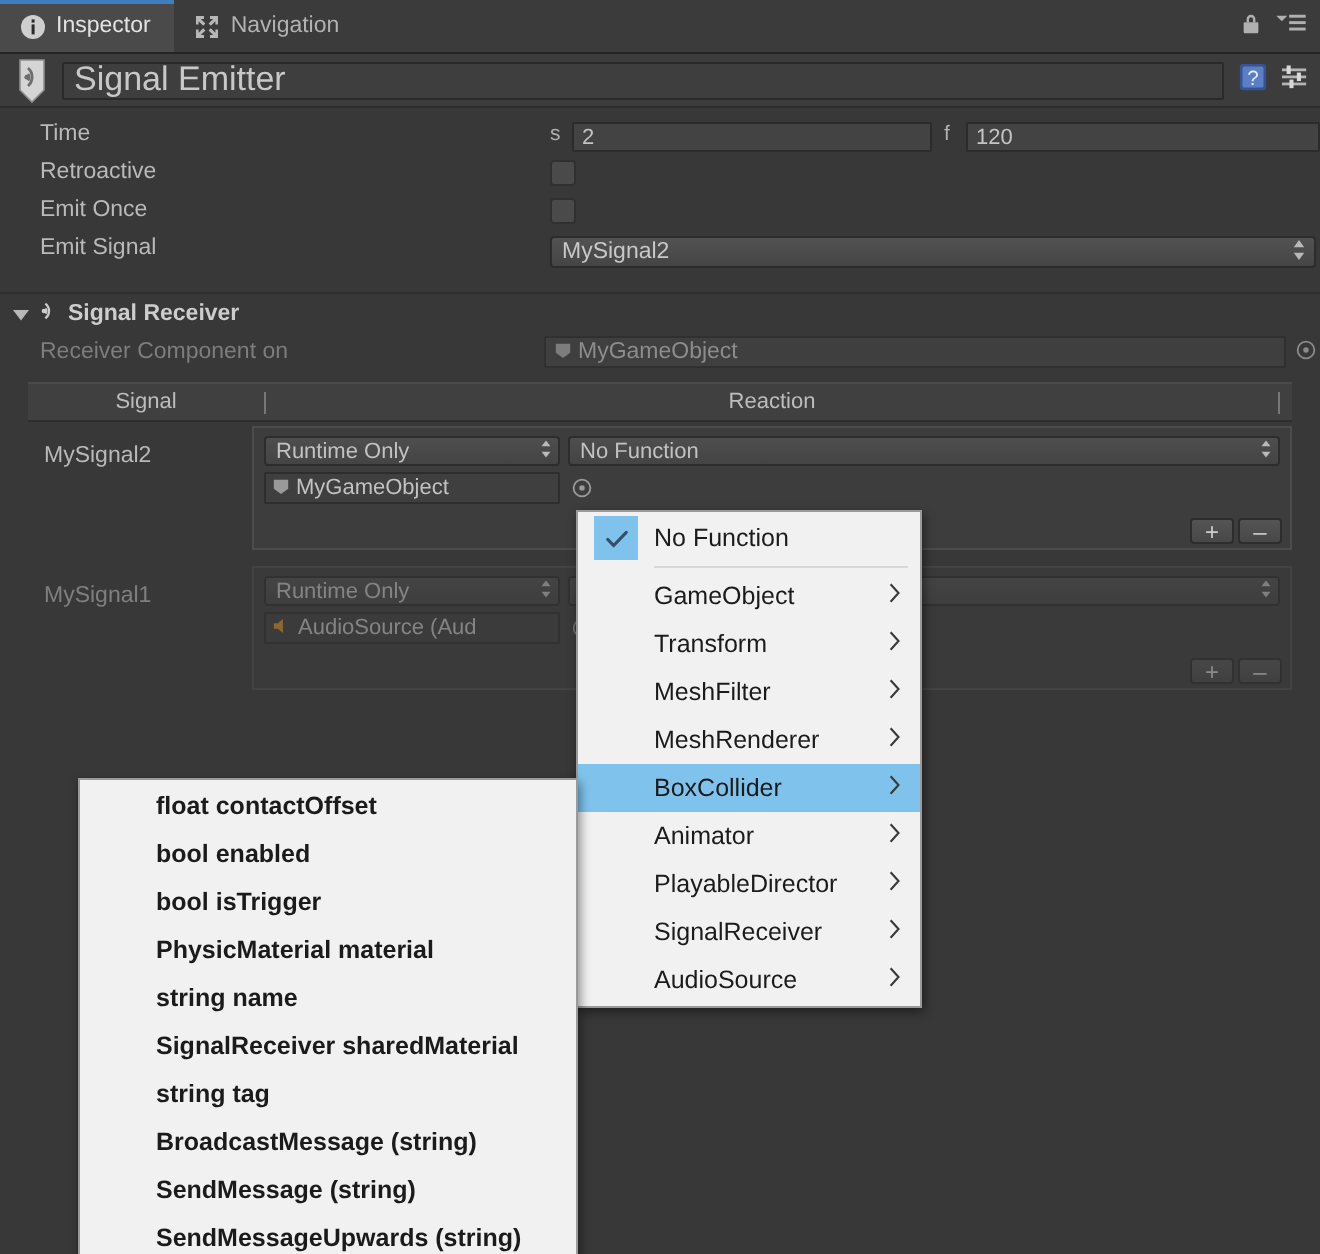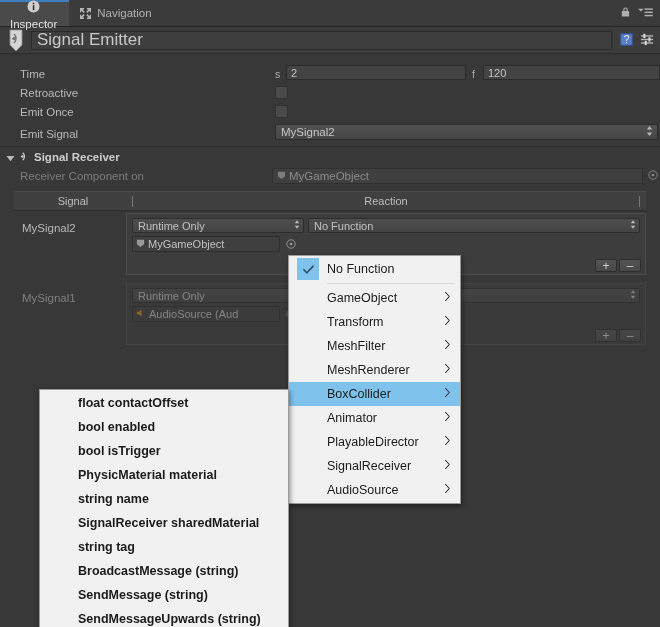--- a/index.html
+++ b/index.html
@@ -33,21 +33,20 @@
     gap: 5px;
     padding: 0 12px 0 10px;
     font-size: 11.5px;
     color: #b2b2b2;
     position: relative;
   }
   .tab.active {
     background: #4a4a4a;
     color: #e3e3e3;
     box-shadow: inset 0 2px 0 0 #3d7ec0;
-    flex-direction: column;
   }
   .tab .ticon { display: inline-flex; width: 13px; height: 13px; }
   .tabbar-right {
     margin-left: auto;
     display: flex;
     align-items: center;
     gap: 7px;
     padding-right: 7px;
   }
 
@@ -73,21 +72,21 @@
     padding-left: 5px;
     color: #c8c8c8;
     font-size: 17px;
   }
   .hdr-icons { display: flex; align-items: center; gap: 6px; margin-left: 7px; }
 
   
   .panel { background: #383838; }
   .row {
     display: flex;
-    align-items: flex-end;
+    align-items: flex-start;
     height: 19px;
     padding-left: 20px;
   }
   .lbl { width: 255px; color: #b9b9b9; font-size: 11.5px; flex: none; }
   .unit { width: 11px; color: #b0b0b0; font-size: 10.5px; flex: none; }
   .numfield {
     height: 15px;
     background: #434343;
     border: 1px solid #2b2b2b;
     border-radius: 1px;
@@ -179,21 +178,21 @@
   .evt-box {
     margin-left: 126px;
     margin-right: 14px;
     background: #3d3d3d;
     border: 1px solid #4c4c4c;
     border-bottom: none;
     padding: 4px 5px 5px 5px;
   }
   .evt-line { display: flex; gap: 4px; align-items: center; }
   .small-popup {
-    width: 172px;
+    width: 148px;
     height: 15px;
     background: linear-gradient(#4e4e4e, #444);
     border: 1px solid #2d2d2d;
     border-radius: 2px;
     display: flex;
     align-items: center;
     justify-content: space-between;
     padding: 0 3px 0 5px;
     font-size: 11px;
     color: #c2c2c2;

